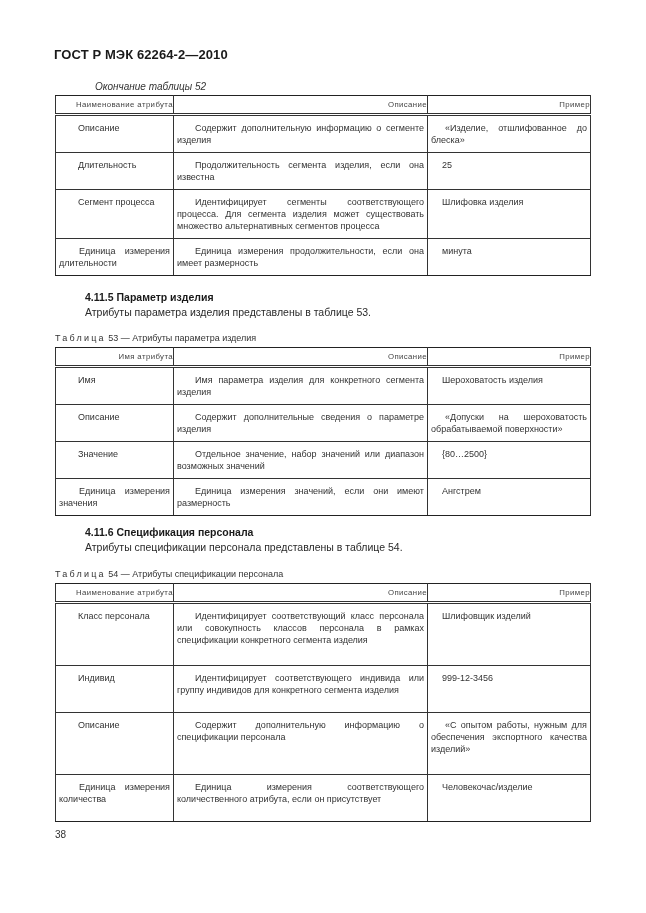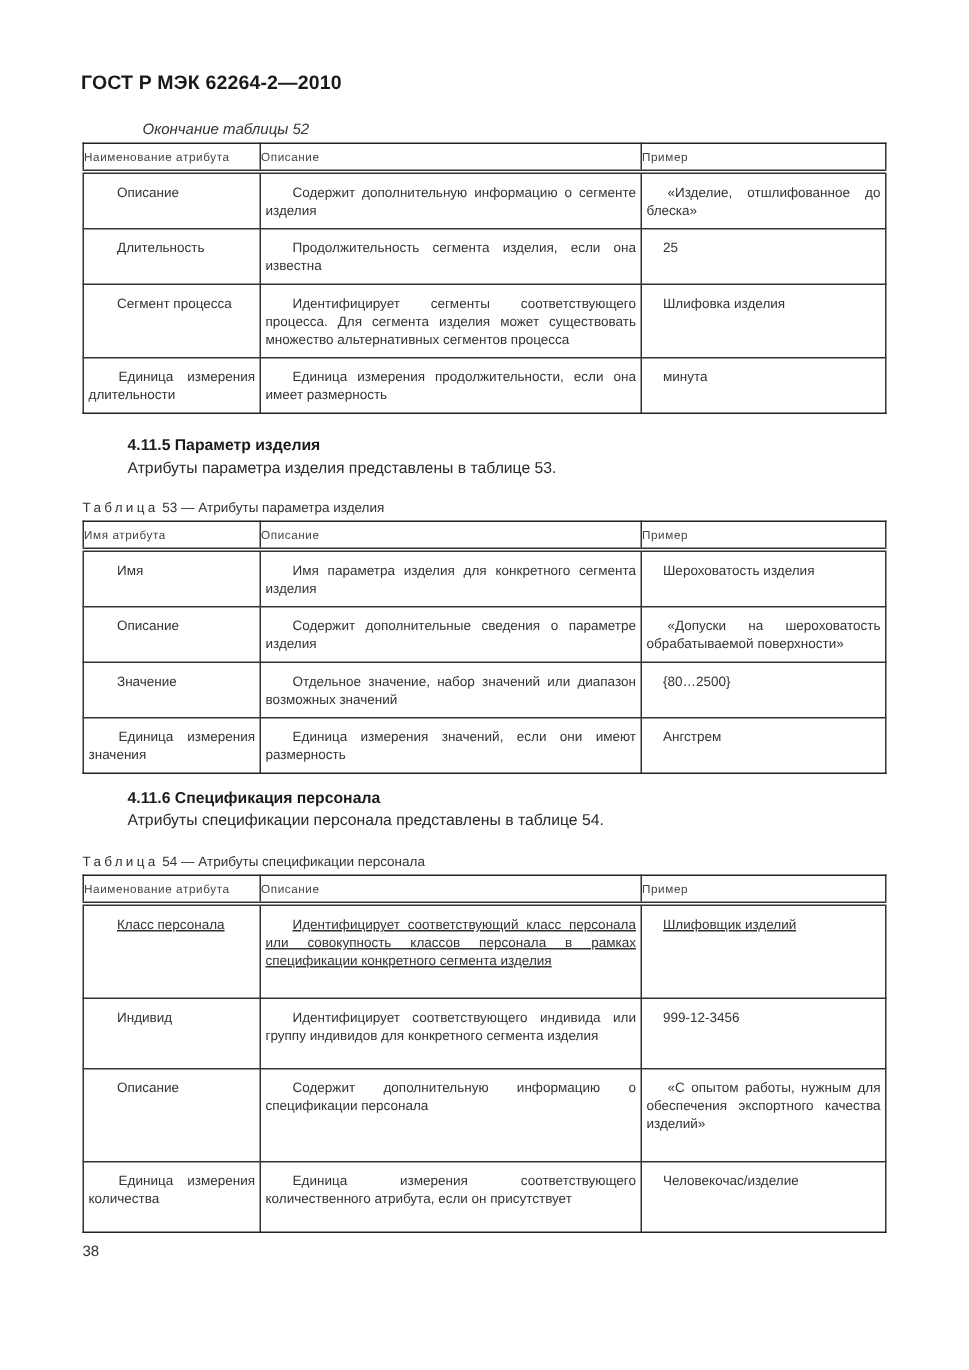--- a/index.html
+++ b/index.html
@@ -28,21 +28,21 @@
   table.attr-table {
     position: absolute; left: 55px; width: 535px;
     border-collapse: collapse; table-layout: fixed;
     font-size: 9px; color: #333;
   }
   table.attr-table col.c1 { width: 118px; }
   table.attr-table col.c2 { width: 254px; }
   table.attr-table col.c3 { width: 163px; }
   table.attr-table th {
     font-weight: normal; font-size: 7.8px; letter-spacing: 0.4px; color: #444;
-    height: 17px; padding: 0; text-align: left;
+    height: 17px; padding: 0; text-align: right;
     border-left: 1px solid #333; border-right: 1px solid #333;
     border-top: 1.2px solid #222; border-bottom: 3px double #333;
   }
   table.attr-table td {
     vertical-align: top; padding: 6px 3px 6px 3px;
     border: 1px solid #333; line-height: 12px;
   }
   table.attr-table tr:last-child td { border-bottom: 1.2px solid #222; }
   td.name { text-align: left; padding-left: 22px !important; }
   td.name.wrap { text-align: justify; padding-left: 3px !important; text-indent: 20px; }
@@ -155,21 +155,21 @@
       <col class="c3">
     </colgroup>
   <thead>
     <tr>
       <th>Наименование атрибута</th>
       <th>Описание</th>
       <th>Пример</th>
     </tr>
   </thead>
   <tbody>
-    <tr style="height:49px;text-decoration:underline;">
+    <tr style="height:49px;">
       <td class="name">Класс персонала</td>
       <td class="desc">Идентифицирует соответствующий класс персонала или совокупность классов персонала в рамках спецификации конкретного сегмента изделия</td>
       <td class="ex">Шлифовщик изделий</td>
     </tr>
     <tr style="height:36px;">
       <td class="name">Индивид</td>
       <td class="desc">Идентифицирует соответствующего индивида или группу индивидов для конкретного сегмента изделия</td>
       <td class="ex">999-12-3456</td>
     </tr>
     <tr style="height:48px;">

